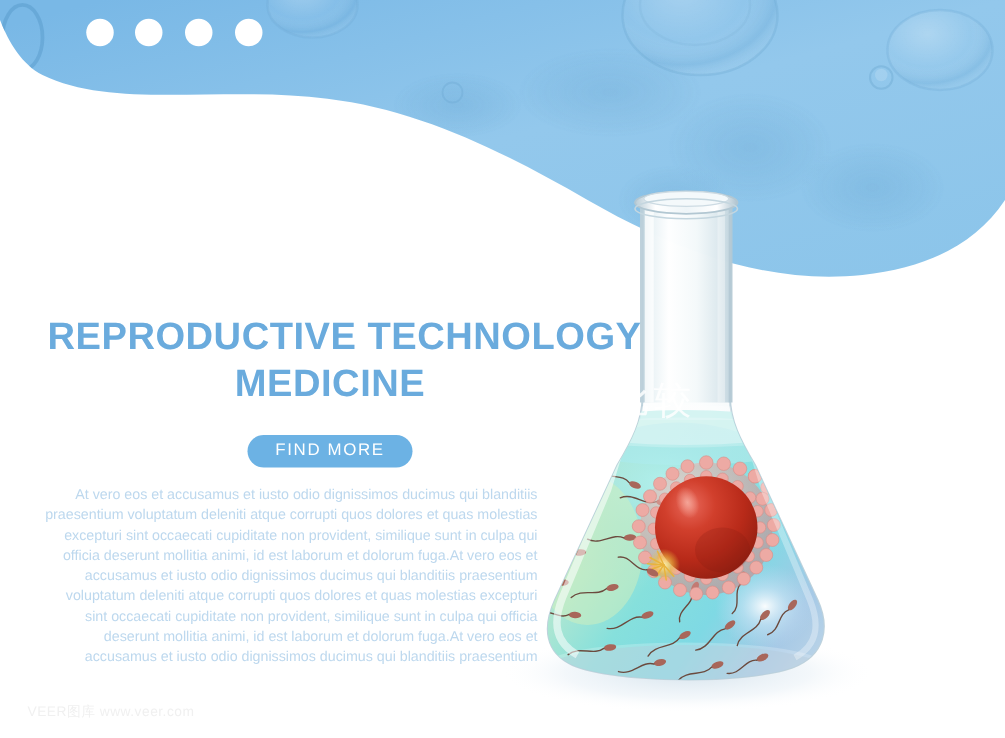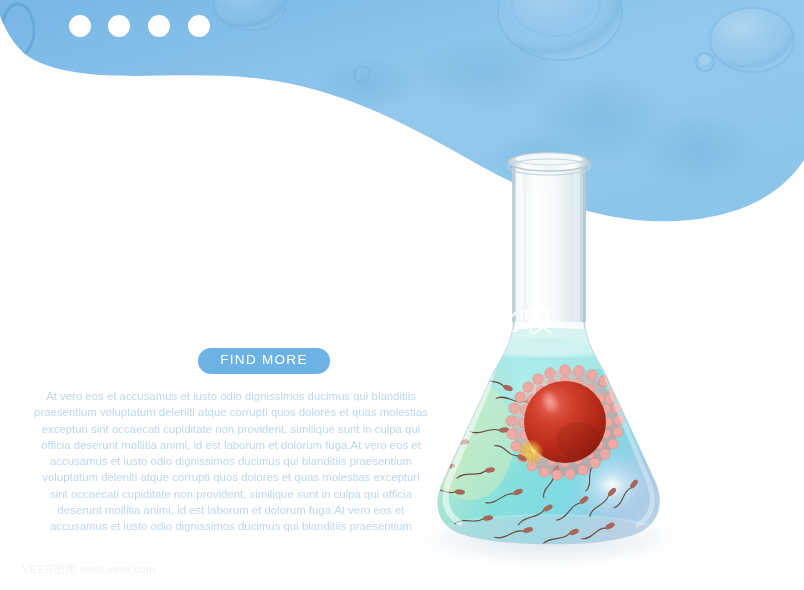--- a/index.html
+++ b/index.html
@@ -57,21 +57,21 @@
     font-family:"Liberation Sans", sans-serif;
     cursor:pointer;
   }
 
   
   .body-copy {
     position:absolute; left:32px; top:388px; width:398px;
     color:#bdd8ee;
     font-size:11.4px;
     line-height:16.3px;
-    text-align:center;
+    text-align:right;
   }
 
   
   .flask-wrap { position:absolute; left:398px; top:140px; width:340px; height:430px; }
 
   
   .wm-bottom {
     position:absolute; left:22px; top:562px;
     color:#f0f0f0;
     font-size:11px;
@@ -483,20 +483,24 @@
         <rect x="185" y="26" width="3" height="156" fill="#b4c9d4" opacity="0.95"></rect>
       </g>
       <g>
         <ellipse cx="151" cy="22" rx="41" ry="9" fill="url(#rimGrad)" stroke="#b2c7d2" stroke-width="1.4"></ellipse>
         <ellipse cx="151" cy="19" rx="34" ry="6" fill="#f4f9fb" stroke="#cddbe3" stroke-width="1"></ellipse>
         <ellipse cx="151" cy="27" rx="41" ry="8" fill="none" stroke="#c4d6df" stroke-width="1.2"></ellipse>
       </g>
     </svg>
   </div>
 
+  <div class="headline">
+    <div class="title-line1">REPRODUCTIVE TECHNOLOGY</div>
+    <div class="title-line2">MEDICINE</div>
+  </div>
 
   <div class="cta-wrap">
     <button class="cta">FIND MORE</button>
   </div>
 
   <p class="body-copy">At vero eos et accusamus et iusto odio dignissimos ducimus qui blanditiis praesentium voluptatum deleniti atque corrupti quos dolores et quas molestias excepturi sint occaecati cupiditate non provident, similique sunt in culpa qui officia deserunt mollitia animi, id est laborum et dolorum fuga.At vero eos et accusamus et iusto odio dignissimos ducimus qui blanditiis praesentium voluptatum deleniti atque corrupti quos dolores et quas molestias excepturi sint occaecati cupiditate non provident, similique sunt in culpa qui officia deserunt mollitia animi, id est laborum et dolorum fuga.At vero eos et accusamus et iusto odio dignissimos ducimus qui blanditiis praesentium</p>
 
   <div class="wm-flask">比较</div>
   <div class="wm-bottom">VEER图库 www.veer.com</div>
 

